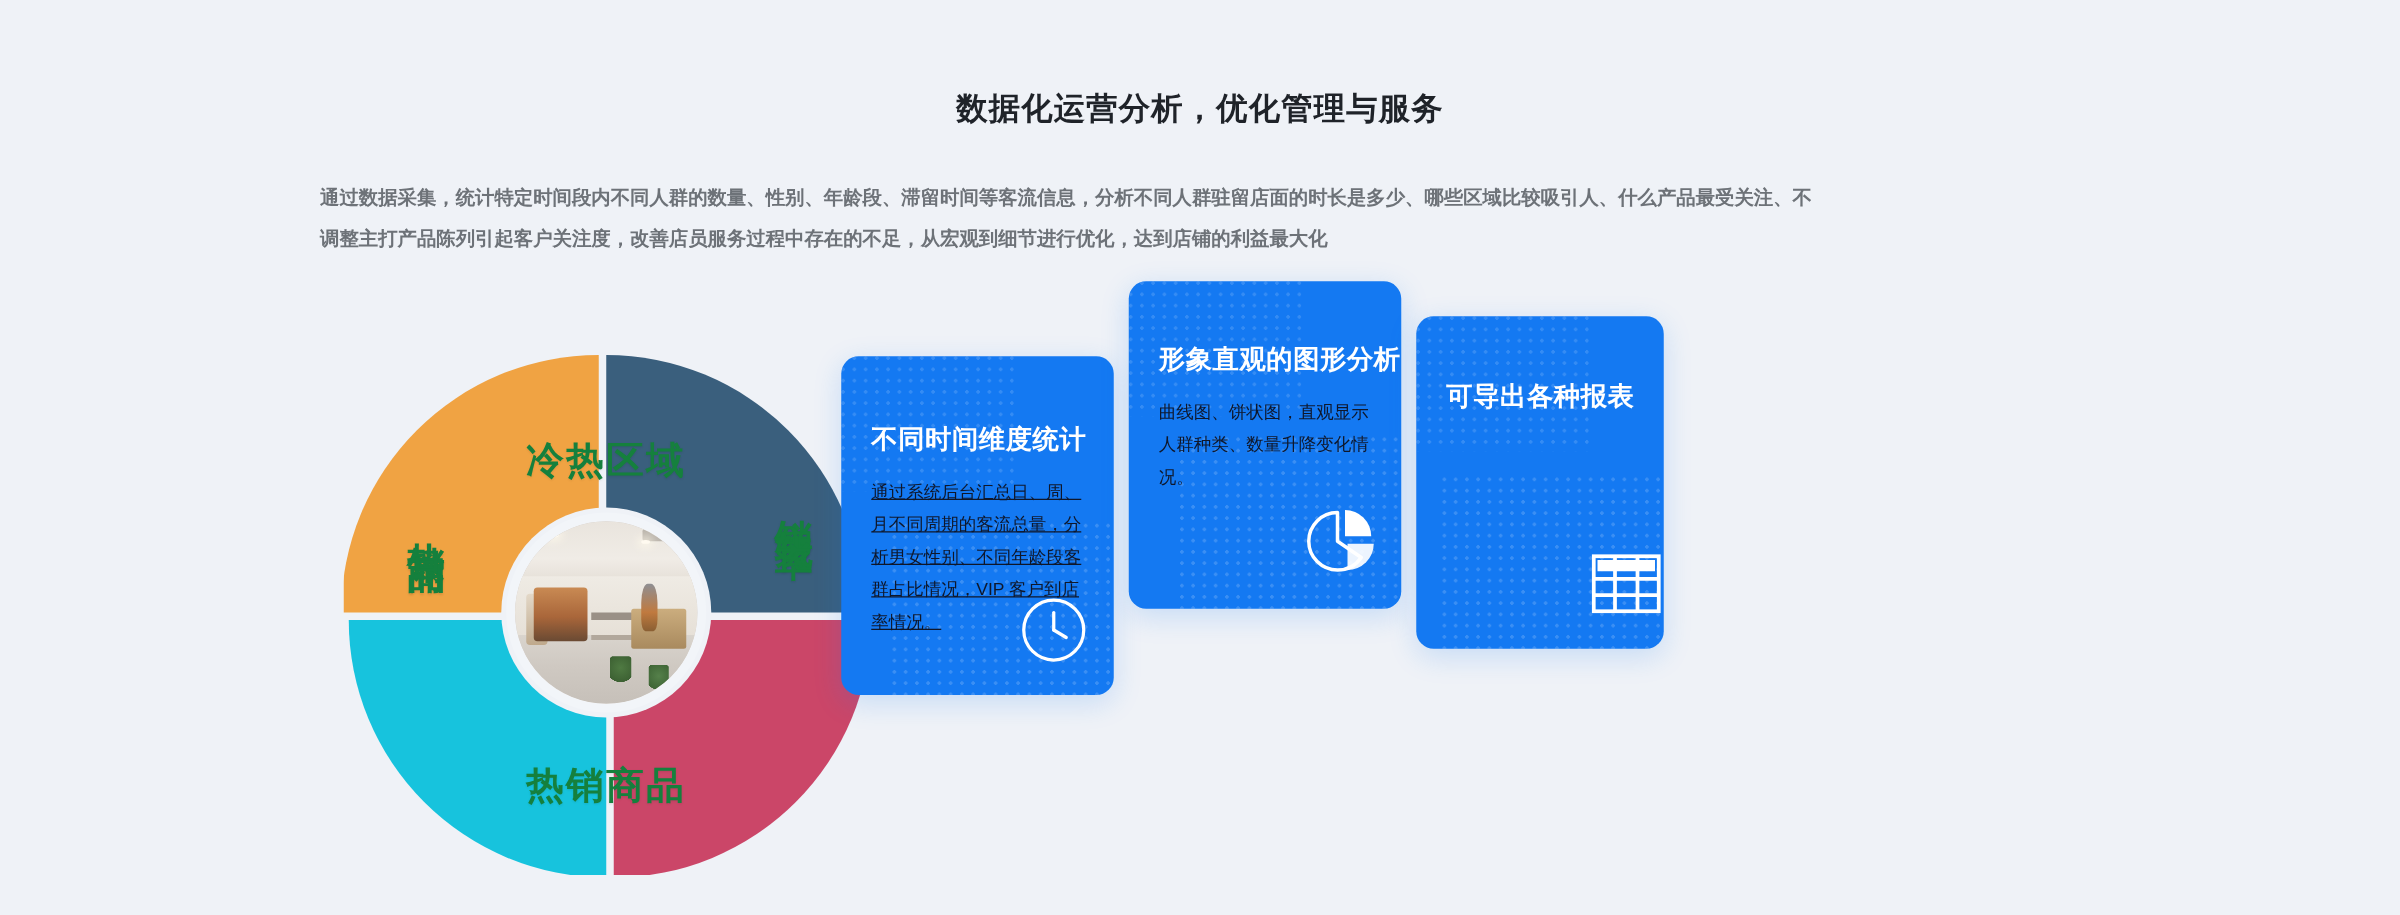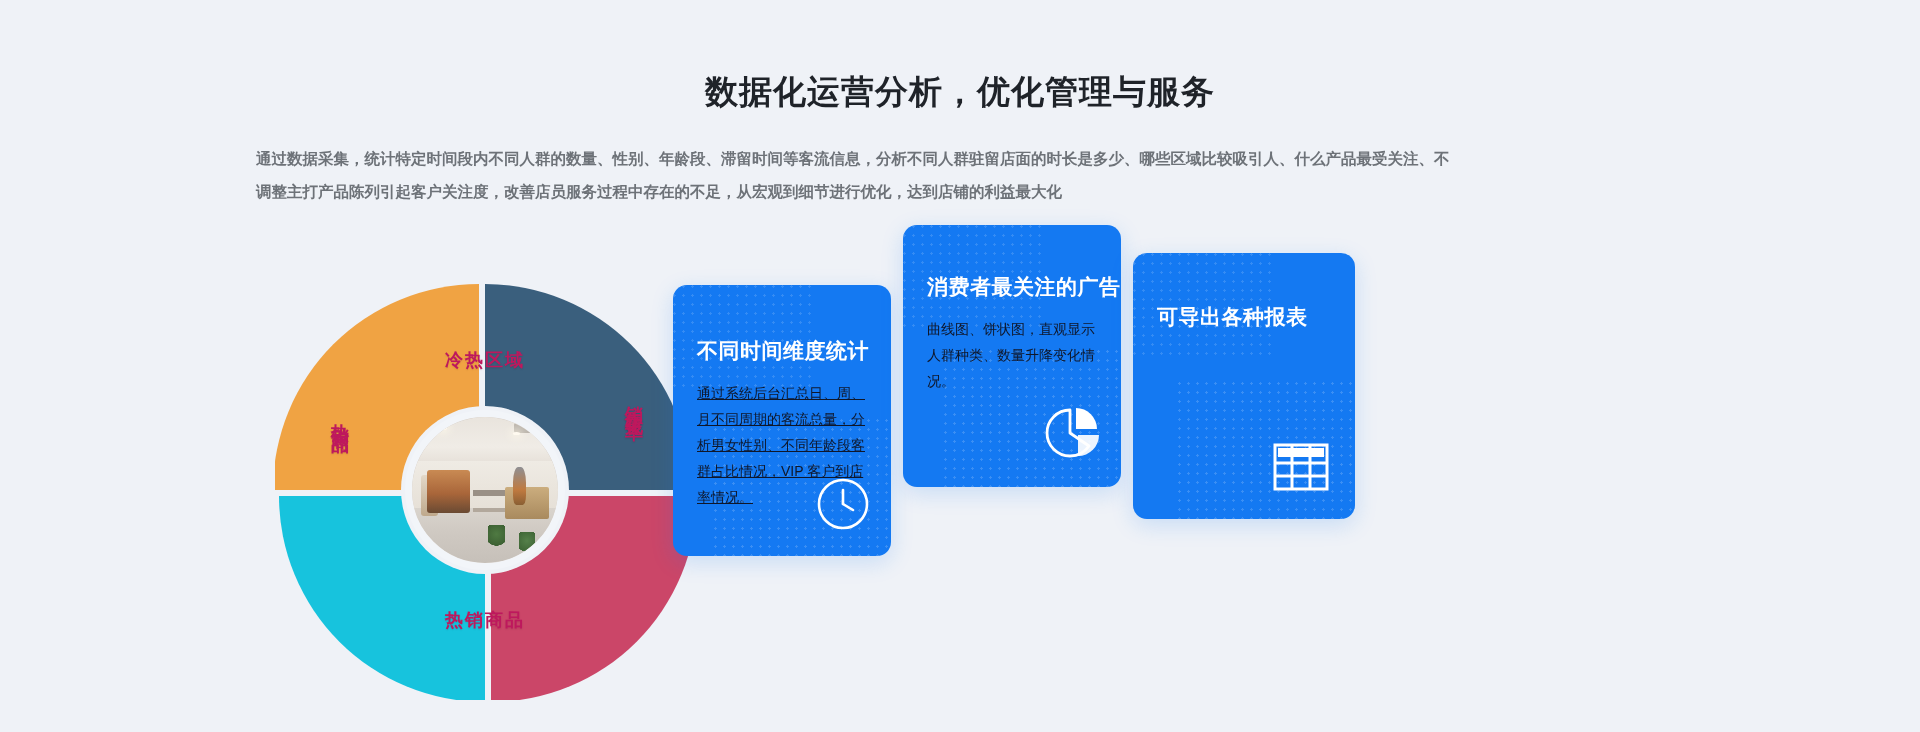--- a/index.html
+++ b/index.html
@@ -9,41 +9,41 @@
     font-family:"Liberation Sans","DejaVu Sans",sans-serif;
     overflow:hidden;
     position:relative;
   }
   .page{position:relative;width:1920px;height:732px;}
 
   
   .title{
     position:absolute;top:48px;left:0;width:1920px;
     text-align:center;
-    font-size:33px;font-weight:bold;color:#1f2329;
+    font-size:25px;font-weight:bold;color:#1f2329;
     letter-spacing:1px;
     line-height:44px;
   }
   .intro{
     position:absolute;top:142px;left:256px;width:1412px;
     font-size:15.5px;line-height:33px;color:#6d7278;
     text-align:justify;
     font-weight:bold;
   }
   .intro p{margin:0;}
 
   
   .wheel{
     position:absolute;left:275px;top:280px;
     width:420px;height:420px;
   }
   .wheel-svg{position:absolute;left:0;top:0;}
   .wheel-label{
-    position:absolute;color:#be185d;font-weight:bold;
-    font-size:18px;letter-spacing:2px;white-space:nowrap;
+    position:absolute;color:#15803d;font-weight:bold;
+    font-size:30px;letter-spacing:2px;white-space:nowrap;
     text-shadow:0 1px 2px rgba(0,0,0,.10);
   }
   .lbl-top{left:0;top:68px;width:420px;text-align:center;}
   .lbl-bottom{left:0;top:328px;width:420px;text-align:center;}
   .lbl-left{
     left:36px;top:130px;width:58px;text-align:center;
     writing-mode:vertical-rl;text-orientation:upright;
     letter-spacing:4px;line-height:58px;
   }
   .lbl-right{
@@ -123,21 +123,21 @@
   #card1{left:673px;top:285px;width:218px;height:271px;}
   #card1 .card-title{left:24px;top:52px;}
   #card1 .card-desc{left:24px;top:95px;width:172px;text-decoration:underline;}
   #card1 .card-icon{left:142px;top:191px;}
 
   #card2{left:903px;top:225px;width:218px;height:262px;}
   #card2 .card-title{left:24px;top:48px;}
   #card2 .card-desc{left:24px;top:91px;width:176px;}
   #card2 .card-icon{left:140px;top:178px;}
 
-  #card3{left:1133px;top:253px;width:222px;height:266px;}
+  #card3{left:1133px;top:253px;width:198px;height:266px;}
   #card3 .card-title{left:24px;top:50px;}
   #card3 .card-desc{left:24px;top:93px;width:172px;}
   #card3 .card-icon{left:140px;top:190px;}
 </style>
 </head>
 <body>
 
 <div class="page">
 
   <h1 class="title">数据化运营分析，优化管理与服务</h1>
@@ -196,21 +196,21 @@
         <circle cx="28" cy="28" r="24" fill="none" stroke="#ffffff" stroke-width="2.6"></circle>
         <line x1="28" y1="28" x2="28" y2="14" stroke="#ffffff" stroke-width="2.6" stroke-linecap="round"></line>
         <line x1="28" y1="28" x2="38" y2="34" stroke="#ffffff" stroke-width="2.6" stroke-linecap="round"></line>
       </svg>
     </div>
   </div>
 
   <div class="card" id="card2">
     <div class="dots-tl"></div>
     <div class="dots"></div>
-    <div class="card-title">消费者最关注的广告</div>
+    <div class="card-title">形象直观的图形分析</div>
     <div class="card-desc">曲线图、饼状图，直观显示人群种类、数量升降变化情况。</div>
     <div class="card-icon">
       <svg width="60" height="60" viewBox="0 0 60 60">
         <path d="M27 30 L27 7 A 23 23 0 0 0 27 53 A 23 23 0 0 0 46 43 L 27 30 Z" fill="none" stroke="#ffffff" stroke-width="2.8" stroke-linejoin="round"></path>
         <path d="M33 26 L33 5 A 21 21 0 0 1 54 26 Z" fill="#ffffff"></path>
         <path d="M35 32 L56 32 A 21 21 0 0 1 35 53 Z" fill="#ffffff" opacity="0.92"></path>
       </svg>
     </div>
   </div>
 

